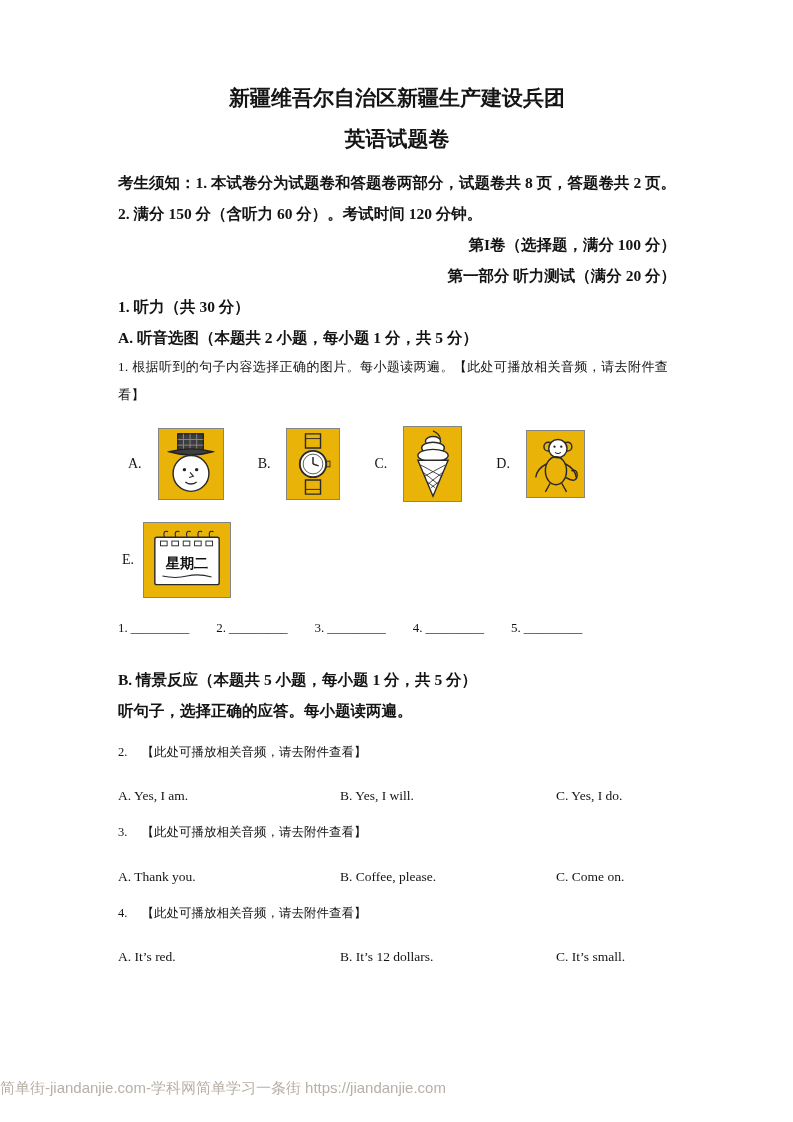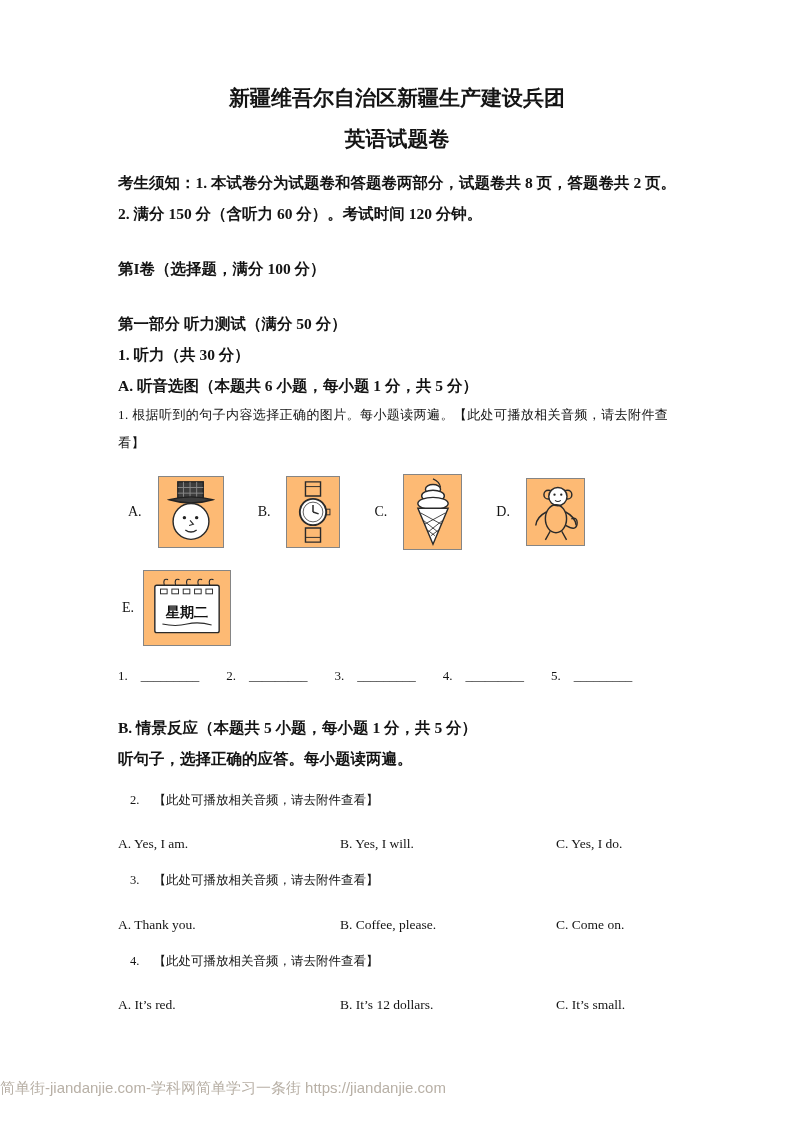--- a/index.html
+++ b/index.html
@@ -10,38 +10,38 @@
     background:#ffffff;
     font-family:"Liberation Serif","DejaVu Serif",serif;
     color:#141414;
     padding:84px 117px 0 118px;
     box-sizing:border-box;
     overflow:hidden;
   }
   .title{font-size:21px;font-weight:700;text-align:center;line-height:1.35;margin:0 0 13px 0;}
   .hdr{margin-bottom:10px;}
   .body-line{font-size:15.5px;font-weight:700;line-height:2.0;margin:0;}
-  .center{text-align:left;margin-top:24px;}
+  .center{text-align:right;}
   .small-line{font-size:13px;font-weight:400;line-height:2.2;margin:0;letter-spacing:0.4px;}
   .img-row{display:flex;align-items:center;margin-top:16px;padding-left:10px;}
   .img-group{display:flex;align-items:center;margin-right:34px;}
   .img-label{font-size:14px;margin-right:16px;}
-  .img-box{border:1px solid #858585;background:#fdba74;display:flex;align-items:center;justify-content:center;}
+  .img-box{border:1px solid #858585;background:#eab308;display:flex;align-items:center;justify-content:center;}
   .box-a{width:64px;height:70px;}
   .box-b{width:52px;height:70px;}
   .box-c{width:57px;height:74px;}
   .box-d{width:57px;height:66px;}
   .box-e{width:86px;height:74px;}
   .e-row{margin-top:20px;padding-left:4px;}
   .e-row .img-label{margin-right:9px;}
   .blanks-row{display:flex;margin-top:22px;font-size:13px;letter-spacing:normal;}
   .blank{margin-right:27px;white-space:nowrap;}
-  .bline{margin-left:13px;}
+  .bline{margin-left:3px;}
   .pb-h{margin-top:28px;}
-  .audio-line{font-size:12.5px;font-weight:400;line-height:1.4;margin:18px 0 0 12px;}
+  .audio-line{font-size:12.5px;font-weight:400;line-height:1.4;margin:18px 0 0 0;}
   .audio-note{margin-left:14px;}
   .options-row{display:flex;font-size:13.5px;line-height:1.4;margin-top:26px;}
   .opt-1{width:222px;}
   .opt-2{width:216px;}
   .opt-3{flex:1;}
   .footer{
     position:absolute;left:0;right:0;bottom:24px;
     font-family:"Liberation Sans","DejaVu Sans",sans-serif;
     font-size:15px;color:#b8b0a6;
   }
@@ -54,24 +54,24 @@
 
   <div class="hdr">
     <div class="title">新疆维吾尔自治区新疆生产建设兵团</div>
     <div class="title">英语试题卷</div>
   </div>
 
   <p class="body-line">考生须知：1. 本试卷分为试题卷和答题卷两部分，试题卷共 8 页，答题卷共 2 页。</p>
   <p class="body-line">2. 满分 150 分（含听力 60 分）。考试时间 120 分钟。</p>
 
   <p class="body-line center">第I卷（选择题，满分 100 分）</p>
-  <p class="body-line center">第一部分 听力测试（满分 50 分）</p>
+  <p class="body-line center">第一部分 听力测试（满分 20 分）</p>
 
   <p class="body-line">1. 听力（共 30 分）</p>
-  <p class="body-line">A. 听音选图（本题共 6 小题，每小题 1 分，共 5 分）</p>
+  <p class="body-line">A. 听音选图（本题共 2 小题，每小题 1 分，共 5 分）</p>
   <p class="small-line">1. 根据听到的句子内容选择正确的图片。每小题读两遍。【此处可播放相关音频，请去附件查看】</p>
 
   <div class="img-row">
 
     <div class="img-group">
       <span class="img-label">A.</span>
       <div class="img-box box-a">
         <svg viewBox="0 0 62 70" width="60" height="66" aria-hidden="true">
           <g fill="none" stroke="#2a2a2a" stroke-width="1.5">
             <rect x="17" y="3" width="27" height="17" fill="#3d3d3d" stroke="#222"></rect>

